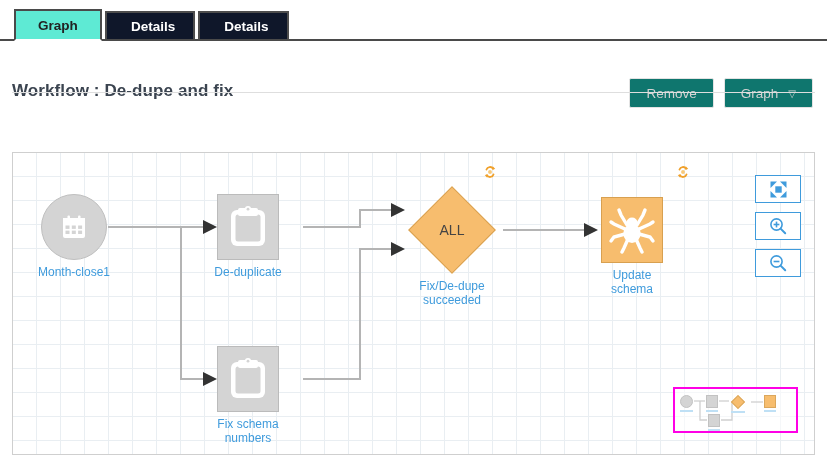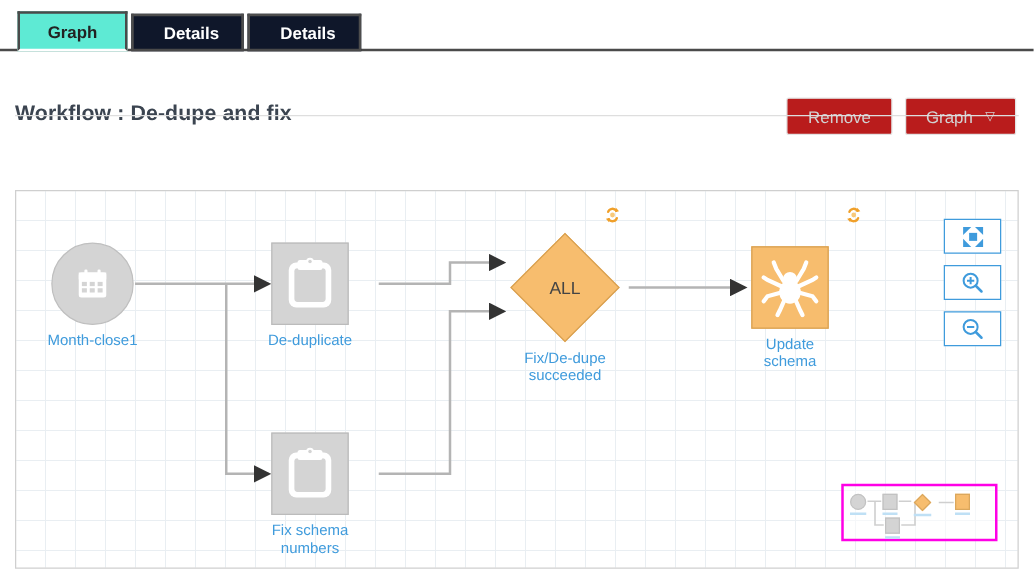--- a/index.html
+++ b/index.html
@@ -79,21 +79,21 @@
   }
   .btn {
     height: 30px;
     min-width: 74px;
     padding: 0 16px;
     display: flex;
     align-items: center;
     justify-content: center;
     gap: 10px;
     font-size: 13.5px;
-    background: #b91c1c;
+    background: #0f766e;
     border: 1px solid #e3e3e3;
     border-radius: 2px;
     color: #d2d2d2;
     box-sizing: border-box;
     cursor: default;
     user-select: none;
   }
   .btn .caret {
     font-size: 10px;
     color: #d2d2d2;

